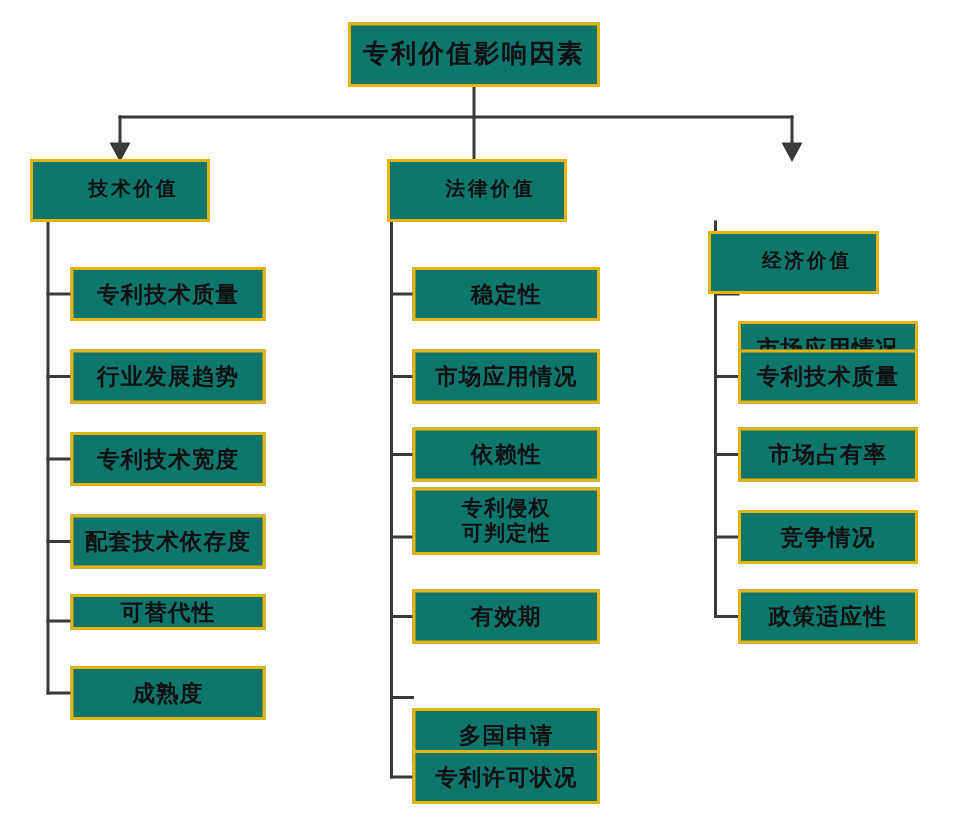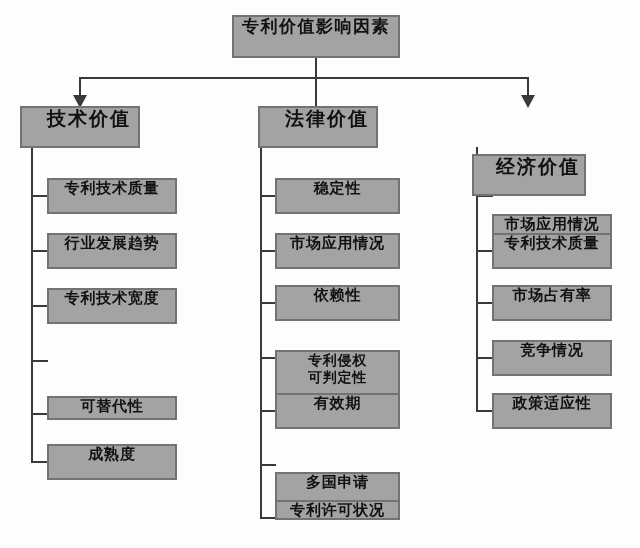--- a/index.html
+++ b/index.html
@@ -20,37 +20,38 @@
   #edge-layer {
     position: absolute;
     left: 0;
     top: 0;
     width: 640px;
     height: 548px;
   }
   .node {
     position: absolute;
     box-sizing: border-box;
-    background: #a3a3a3;
-    border: 2px solid #737373;
+    background: #0f766e;
+    border: 2px solid #eab308;
     display: flex;
+    align-items: center;
     justify-content: center;
     text-align: center;
     color: #111111;
     font-weight: 700;
     letter-spacing: 0.5px;
     line-height: 1.12;
     z-index: 2;
   }
   .node.root {
     font-size: 17px;
     letter-spacing: 1.5px;
   }
   .node.branch {
-    font-size: 19px;
+    font-size: 13px;
     letter-spacing: 2px;
     padding-left: 18px;
   }
   .node.leaf {
     font-size: 15px;
     letter-spacing: 0.8px;
     border-width: 2px;
   }
   .node.leaf.two-line {
     font-size: 14px;
@@ -127,47 +128,50 @@
 
   <div class="node leaf" style="left:47px; top:178px; width:130px; height:36px;">
     <span class="label">专利技术质量</span>
   </div>
   <div class="node leaf" style="left:47px; top:233px; width:130px; height:36px;">
     <span class="label">行业发展趋势</span>
   </div>
   <div class="node leaf" style="left:47px; top:288px; width:130px; height:36px;">
     <span class="label">专利技术宽度</span>
   </div>
+  <div class="node leaf" style="left:47px; top:343px; width:130px; height:36px;">
+    <span class="label">配套技术依存度</span>
+  </div>
   <div class="node leaf" style="left:47px; top:396px; width:130px; height:24px;">
     <span class="label">可替代性</span>
   </div>
   <div class="node leaf" style="left:47px; top:444px; width:130px; height:36px;">
     <span class="label">成熟度</span>
   </div>
 
   <div class="node leaf" style="left:275px; top:178px; width:125px; height:36px;">
     <span class="label">稳定性</span>
   </div>
   <div class="node leaf" style="left:275px; top:233px; width:125px; height:36px;">
     <span class="label">市场应用情况</span>
   </div>
   <div class="node leaf" style="left:275px; top:285px; width:125px; height:36px;">
     <span class="label">依赖性</span>
   </div>
-  <div class="node leaf two-line" style="left:275px; top:350px; width:125px; height:45px;">
+  <div class="node leaf two-line" style="left:275px; top:325px; width:125px; height:45px;">
     <span class="label">专利侵权
 可判定性</span>
   </div>
   <div class="node leaf" style="left:275px; top:393px; width:125px; height:36px;">
     <span class="label">有效期</span>
   </div>
   <div class="node leaf" style="left:275px; top:472px; width:125px; height:36px;">
     <span class="label">多国申请</span>
   </div>
-  <div class="node leaf" style="left:275px; top:500px; width:125px; height:20px;">
+  <div class="node leaf" style="left:275px; top:500px; width:125px; height:36px;">
     <span class="label">专利许可状况</span>
   </div>
 
   <div class="node leaf" style="left:492px; top:178px; width:120px; height:36px;margin-top:36px;">
     <span class="label">市场应用情况</span>
   </div>
   <div class="node leaf" style="left:492px; top:233px; width:120px; height:36px;">
     <span class="label">专利技术质量</span>
   </div>
   <div class="node leaf" style="left:492px; top:285px; width:120px; height:36px;">

